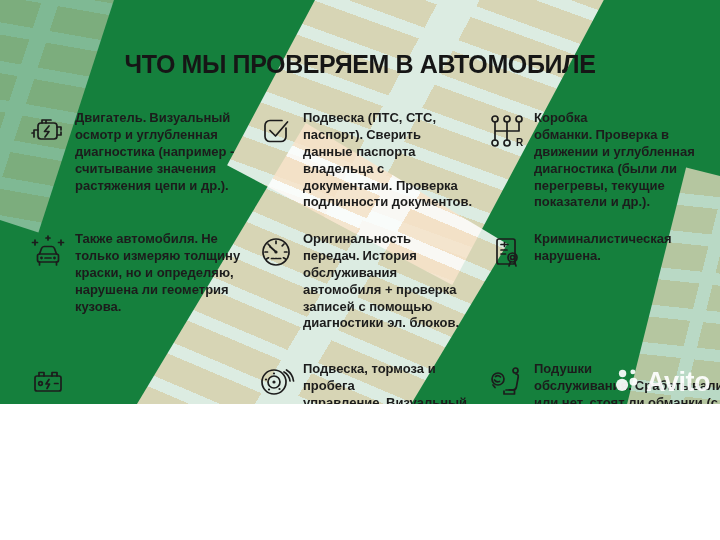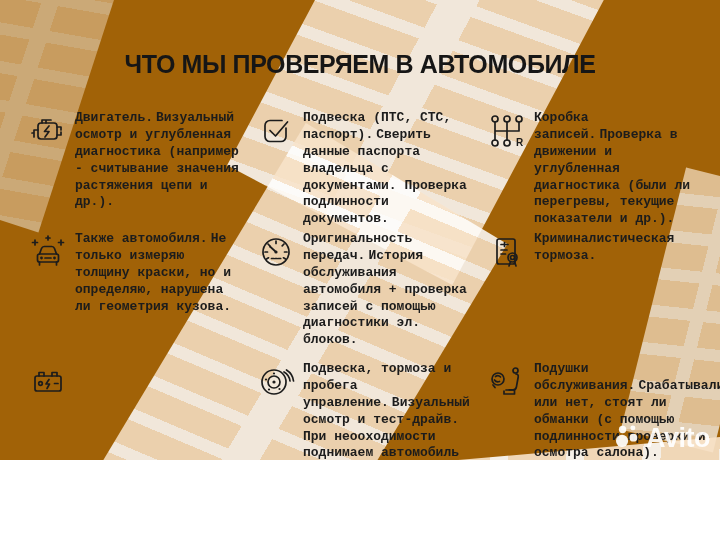--- a/index.html
+++ b/index.html
@@ -1,17 +1,17 @@
 <!DOCTYPE html>
 <html><head>
 <meta charset="utf-8">
 <style>
   html,body{margin:0;padding:0;}
   body{width:720px;height:540px;overflow:hidden;font-family:"Liberation Sans","DejaVu Sans",sans-serif;}
-  .page{position:relative;width:720px;height:460px;background:#a16207;overflow:hidden;}
+  .page{position:relative;width:720px;height:404px;background:#15803d;overflow:hidden;}
 
   
   .band{position:absolute;opacity:.85;z-index:0;
     background:
       linear-gradient(90deg, rgba(255,255,255,0) 0 43%, #ffffff 43% 57%, rgba(255,255,255,0) 57% 100%),
       repeating-linear-gradient(172deg, #f9e4cb 0 26px, #ffffff 26px 38px);}
   .band-a{left:292px;top:-95px;width:255px;height:340px;transform:rotate(28deg);}
   .band-b{left:168px;top:150px;width:235px;height:470px;transform:rotate(31deg);}
   .band-d{left:652px;top:175px;width:95px;height:270px;transform:rotate(14deg);opacity:.7;}
   .band-e{left:-40px;top:-30px;width:120px;height:250px;transform:rotate(18deg);opacity:.45;}
@@ -24,21 +24,21 @@
     font-size:25px;font-weight:bold;color:#161616;letter-spacing:-.4px;}
 
   .grid{position:absolute;left:28px;top:110px;z-index:2;display:grid;
     grid-template-columns:215px 218px 215px;column-gap:13px;
     grid-template-rows:121px 130px auto;}
   .item{display:flex;gap:7px;align-items:flex-start;}
   .icon{flex:0 0 40px;width:40px;height:40px;margin-top:1px;}
   .icon svg{width:40px;height:40px;display:block;}
   .icon path,.icon rect,.icon circle,.icon line{stroke:#1c1c1c;stroke-width:1.7;fill:none;stroke-linecap:round;stroke-linejoin:round;}
   .icon .fill{fill:#1c1c1c;stroke:none;}
-  .txt{font-size:13px;line-height:1.3;color:#1c1c1c;font-weight:bold;font-family:Liberation Mono, monospace;}
+  .txt{font-size:13px;line-height:1.3;color:#1c1c1c;font-weight:bold;}
   .lead{font-weight:bold;margin-right:3px;}
   .body{font-weight:bold;}
   .body.block{display:block;}
 
   .watermark{position:absolute;right:10px;bottom:6px;z-index:3;display:flex;align-items:flex-start;gap:5px;
     color:rgba(255,255,255,.92);font-weight:bold;font-size:27px;letter-spacing:-.5px;}
   .wm-logo{width:26px;height:26px;}
 </style>
 </head>
 <body>
@@ -87,21 +87,21 @@
           <circle cx="8" cy="8" r="3"></circle>
             <circle cx="20" cy="8" r="3"></circle>
             <circle cx="32" cy="8" r="3"></circle>
           <circle cx="8" cy="32" r="3"></circle>
             <circle cx="20" cy="32" r="3"></circle>
           <path d="M8 11v18M20 11v18M32 11v9M8 20h24"></path>
           <text class="fill" x="29" y="35" font-size="10" font-weight="bold">R</text>
         </svg>
       </span>
       <div class="txt">
-        <span class="lead">Коробка записей.</span><span class="body">Проверка в движении и углубленная диагностика (были ли перегревы, текущие показатели и др.).</span>
+        <span class="lead">Коробка обманки.</span><span class="body">Проверка в движении и углубленная диагностика (были ли перегревы, текущие показатели и др.).</span>
       </div>
     </div>
 
     <div class="item">
       <span class="icon">
         <svg viewBox="0 0 40 40">
           <path d="M11.5 22l2-5.5a3 3 0 0 1 2.8-2h7.4a3 3 0 0 1 2.8 2l2 5.5"></path>
           <rect x="9.5" y="22" width="21" height="8" rx="2"></rect>
           <path d="M11.5 30v3M28.5 30v3M17 26h6"></path>
           <circle class="fill" cx="13.5" cy="26" r="1.4"></circle>
@@ -133,21 +133,21 @@
       <span class="icon">
         <svg viewBox="0 0 40 40">
           <rect x="10" y="7" width="18" height="25" rx="2"></rect>
           <path d="M14 12.5h7M17.5 10.5v4M14 18h6M14 22h4.5"></path>
           <circle cx="25.5" cy="25.5" r="4.5"></circle>
           <circle cx="25.5" cy="25.5" r="2"></circle>
           <path d="M23.5 29.5L22 34M27.5 29.5L29 34"></path>
         </svg>
       </span>
       <div class="txt">
-        <span class="lead">Криминалистическая тормоза.</span>
+        <span class="lead">Криминалистическая нарушена.</span>
       </div>
     </div>
 
     <div class="item">
       <span class="icon">
         <svg viewBox="0 0 40 40">
           <rect x="7" y="14" width="26" height="15" rx="2"></rect>
           <path d="M11 14v-3.5h5V14M24 14v-3.5h5V14"></path>
           <circle cx="12.5" cy="21.5" r="1.8"></circle>
           <path d="M21 17.5l-3 4.5h3.5l-2.5 4.5"></path>

